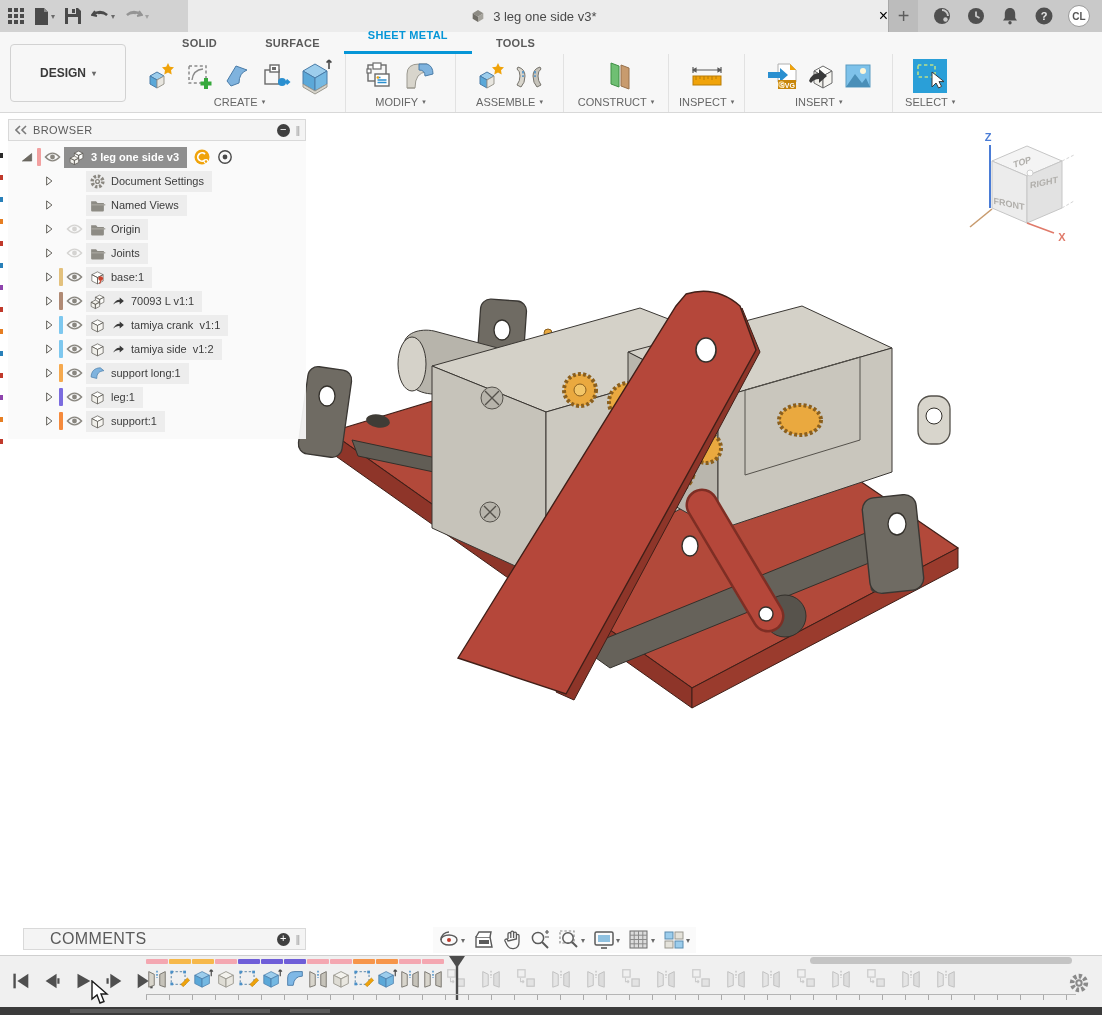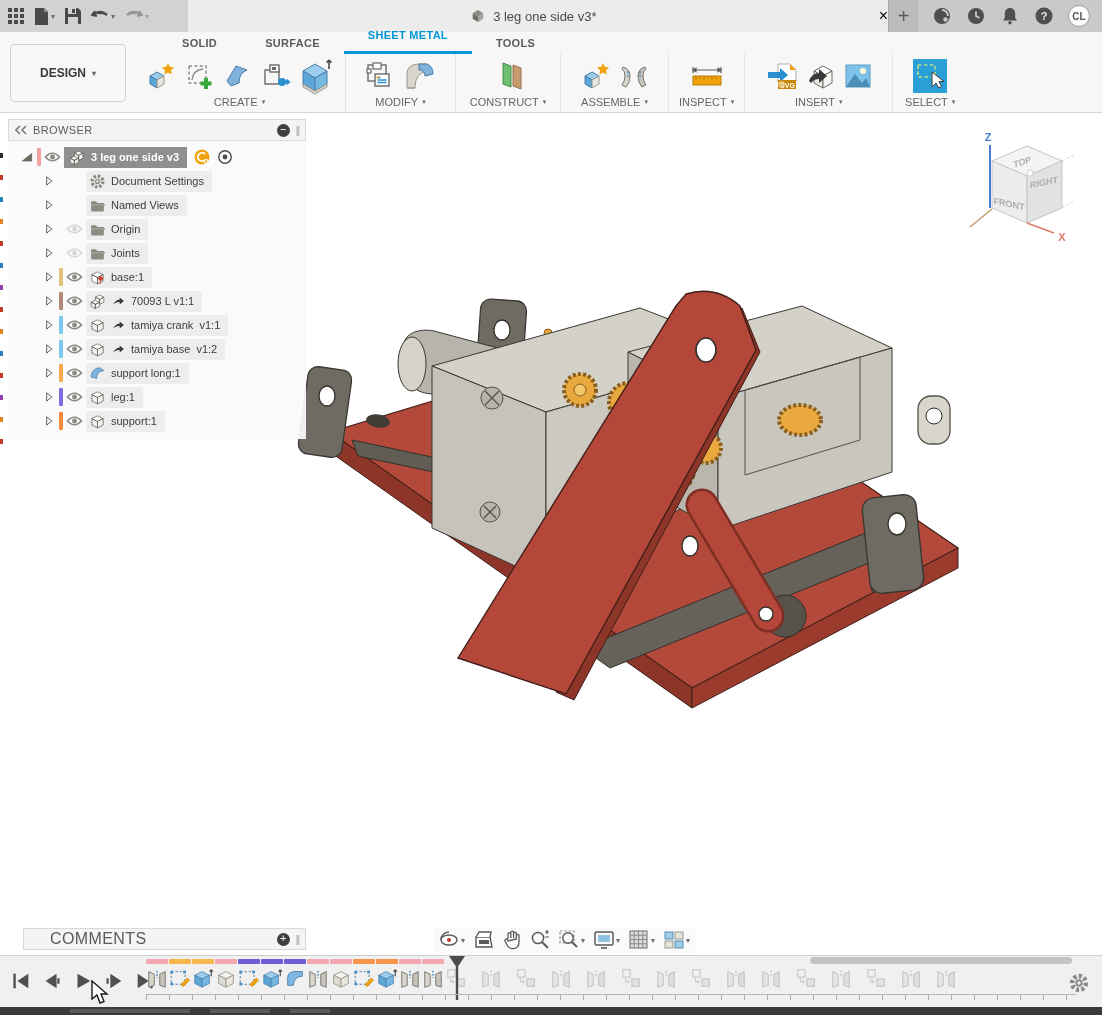--- a/index.html
+++ b/index.html
@@ -340,49 +340,49 @@
                 <path d="M16 4 L24 4 Q30 6 30 14 L22 16 Q22 10 16 10 Z" fill="#7fb3de" stroke="#4a7ca8"></path>
                 <path d="M4 28 H12" stroke="#9a988f"></path>
               </svg>
           </div>
           <div class="glabel">
               <span>MODIFY</span>
               <span class="caret-sm">▾</span>
             </div>
         </div>
 
-        <div class="rgroup" style="min-width:105px">
-          <div class="gicons">
-            <svg width="34" height="34" viewBox="0 0 34 34">
-                <polygon points="12,4 20,7 20,28 12,25" fill="#6fbf73" stroke="#3f8f45"></polygon>
-                <polygon points="22,6 30,9 30,30 22,27" fill="#c89b6e" stroke="#97714c"></polygon>
-              </svg>
-          </div>
-          <div class="glabel">
-              <span>CONSTRUCT</span>
-              <span class="caret-sm">▾</span>
-            </div>
-        </div>
-
         <div class="rgroup" style="min-width:108px">
           <div class="gicons">
             <svg width="30" height="30" viewBox="0 0 30 30">
                 <polygon points="3,15 10,11 17,15 10,19" fill="#9ccdec" stroke="#4a7ca8"></polygon>
                 <polygon points="3,15 10,19 10,27 3,23" fill="#5ba8d8" stroke="#4a7ca8"></polygon>
                 <polygon points="10,19 17,15 17,23 10,27" fill="#e8e6e0" stroke="#9a988f"></polygon>
                 <path d="M21 2 l1.8 3.8 4.2.5 -3 3 .7 4.2 -3.7-2 -3.7 2 .7-4.2 -3-3 4.2-.5 Z" fill="#f0a30a"></path>
               </svg>
             <svg width="28" height="30" viewBox="0 0 28 30">
                 <path d="M3 6 Q10 8 10 15 Q10 22 6 26 L2 24 Q5 20 5 15 Q5 10 2 8 Z" fill="#d8d5cc" stroke="#76736c"></path>
                 <path d="M25 6 Q18 8 18 15 Q18 22 22 26 L26 24 Q23 20 23 15 Q23 10 26 8 Z" fill="#c6c3ba" stroke="#76736c"></path>
                 <path d="M8 10 V16 M20 10 V16" stroke="#4a90c8" stroke-width="1.6" stroke-dasharray="2.4 1.8"></path>
               </svg>
           </div>
           <div class="glabel">
               <span>ASSEMBLE</span>
+              <span class="caret-sm">▾</span>
+            </div>
+        </div>
+
+        <div class="rgroup" style="min-width:105px">
+          <div class="gicons">
+            <svg width="34" height="34" viewBox="0 0 34 34">
+                <polygon points="12,4 20,7 20,28 12,25" fill="#6fbf73" stroke="#3f8f45"></polygon>
+                <polygon points="22,6 30,9 30,30 22,27" fill="#c89b6e" stroke="#97714c"></polygon>
+              </svg>
+          </div>
+          <div class="glabel">
+              <span>CONSTRUCT</span>
               <span class="caret-sm">▾</span>
             </div>
         </div>
 
         <div class="rgroup" style="min-width:76px">
           <div class="gicons">
             <svg width="34" height="28" viewBox="0 0 34 28">
                 <path d="M3 8 H31 M3 5 V11 M31 5 V11 M3 8 l3-1.8 v3.6 Z M31 8 l-3-1.8 v3.6 Z" stroke="#5a5a5a" stroke-width="1.2" fill="#5a5a5a"></path>
                 <rect x="3" y="14" width="28" height="9" fill="#f0a30a" stroke="#b97c06"></rect>
                 <path d="M6 14 v4 M10 14 v3 M14 14 v4 M18 14 v3 M22 14 v4 M26 14 v3" stroke="#b97c06"></path>
@@ -689,21 +689,21 @@
               <svg class="eye eye-on" viewBox="0 0 24 18">
                 <use href="#ic-eye"></use>
               </svg>
               <span class="rowbox">
                 <svg class="bicon" viewBox="0 0 24 24">
                   <use href="#ic-component" xlink:href="#ic-component"></use>
                 </svg>
                 <svg class="blink" viewBox="0 0 24 20">
                   <use href="#ic-link"></use>
                 </svg>
-                <span class="blabel">tamiya base  v1:2</span>
+                <span class="blabel">tamiya side  v1:2</span>
               </span>
             </div>
             <div class="b-row">
               <svg class="twisty">
                 <use href="#ic-twisty"></use>
               </svg>
               <span class="colorbar" style="background: rgb(245, 169, 78);"></span>
               <svg class="eye eye-on" viewBox="0 0 24 18">
                 <use href="#ic-eye"></use>
               </svg>

